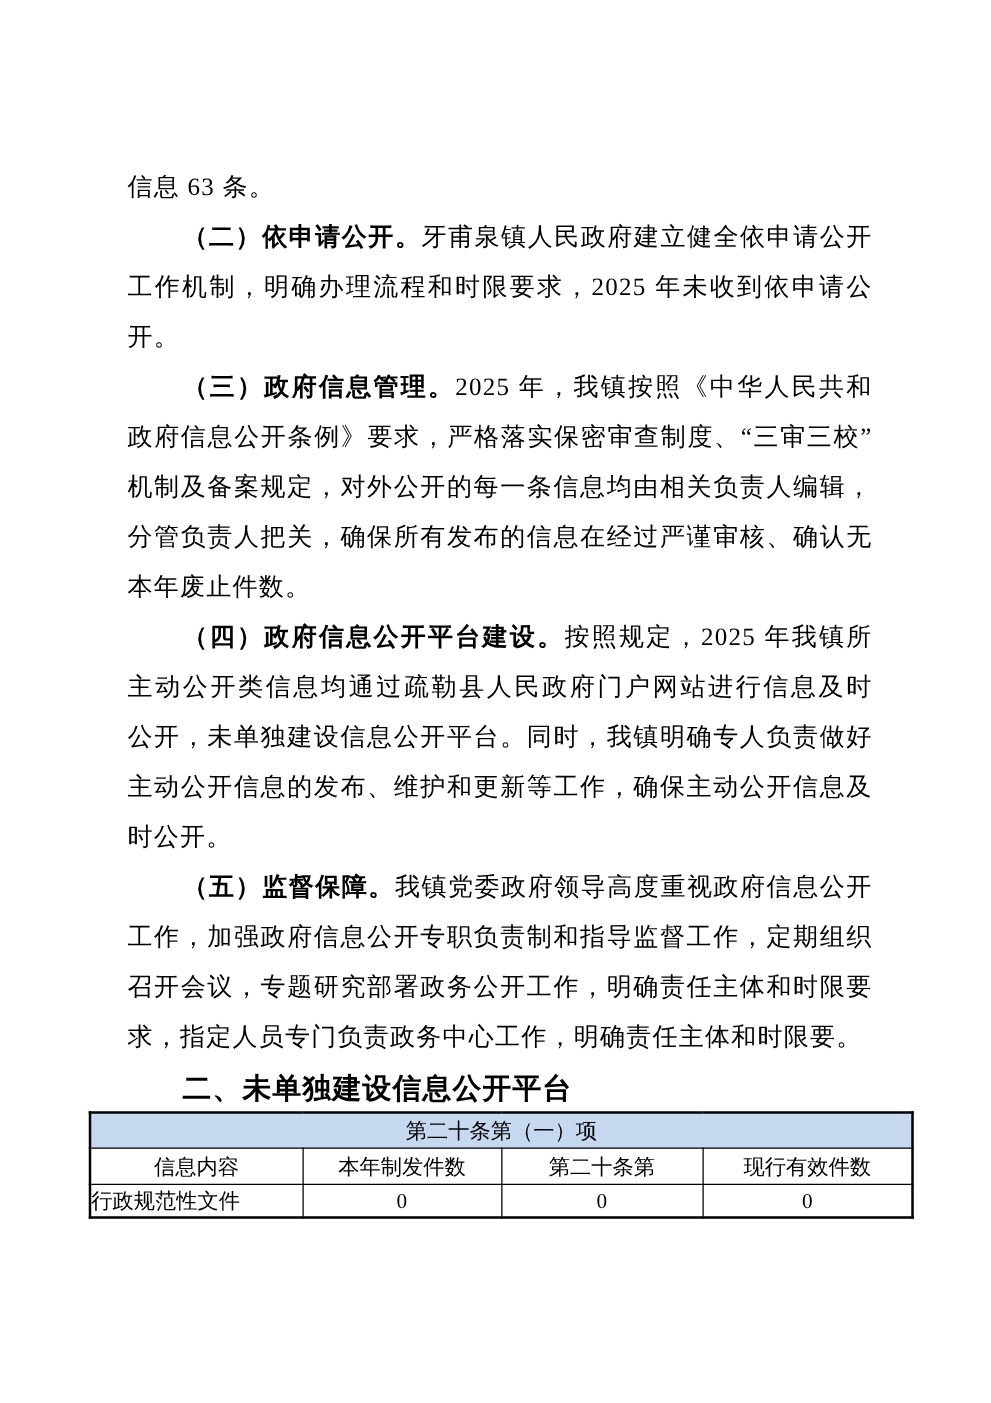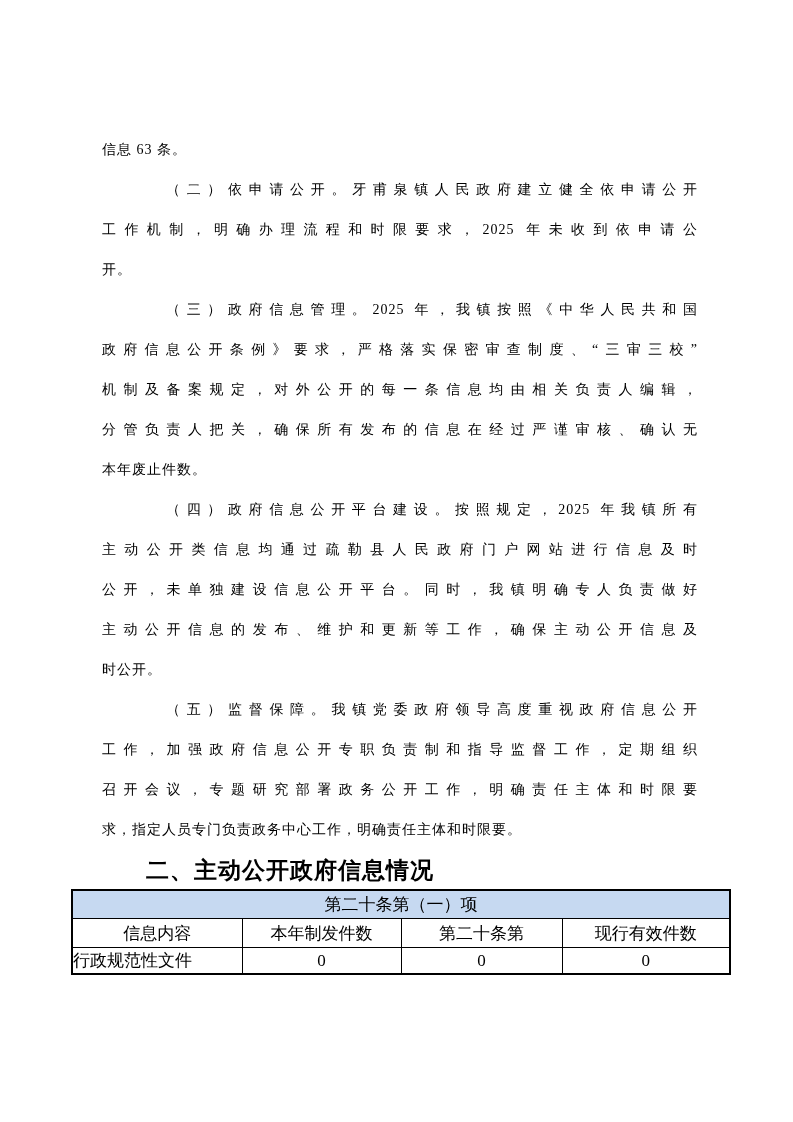--- a/index.html
+++ b/index.html
@@ -15,33 +15,33 @@
     color: #000000;
     overflow: hidden;
   }
   .doc-text {
     position: absolute;
     left: 102px;
     top: 130px;
     width: 596px;
   }
   .line {
-    font-size: 14px;
+    font-size: 20px;
     line-height: 40px;
     height: 40px;
     letter-spacing: 1px;
     white-space: normal;
     overflow: hidden;
   }
   .line.indent { padding-left: 44px; }
   .line.just {
     text-align: justify;
     text-align-last: justify;
   }
-  .lead { font-weight: 400; margin-left: 20px; }
+  .lead { font-weight: 700; }
   .section-heading {
     font-family: "Liberation Sans", "DejaVu Sans", sans-serif;
     font-weight: 700;
     font-size: 23px;
     line-height: 40px;
     height: 40px;
     padding-left: 44px;
     letter-spacing: 1px;
   }
   .table-wrap {
@@ -97,21 +97,21 @@
       <div class="line indent just"><span class="lead">（四）政府信息公开平台建设。</span><span>按照规定，2025 年我镇所有</span></div>
       <div class="line just"><span>主动公开类信息均通过疏勒县人民政府门户网站进行信息及时</span></div>
       <div class="line just"><span>公开，未单独建设信息公开平台。同时，我镇明确专人负责做好</span></div>
       <div class="line just"><span>主动公开信息的发布、维护和更新等工作，确保主动公开信息及</span></div>
       <div class="line"><span>时公开。</span></div>
       <div class="line indent just"><span class="lead">（五）监督保障。</span><span>我镇党委政府领导高度重视政府信息公开</span></div>
       <div class="line just"><span>工作，加强政府信息公开专职负责制和指导监督工作，定期组织</span></div>
       <div class="line just"><span>召开会议，专题研究部署政务公开工作，明确责任主体和时限要</span></div>
       <div class="line"><span>求，指定人员专门负责政务中心工作，明确责任主体和时限要。</span></div>
     </div>
-  <div class="section-heading">二、主动公开政府信息情况</div>
+  <div class="section-heading">二、未单独建设信息公开平台</div>
 </div>
 
 <div class="table-wrap">
   <table class="disclosure">
     <colgroup>
       <col style="width:170px">
       <col style="width:159px">
       <col style="width:161px">
       <col style="width:168px">
     </colgroup>

